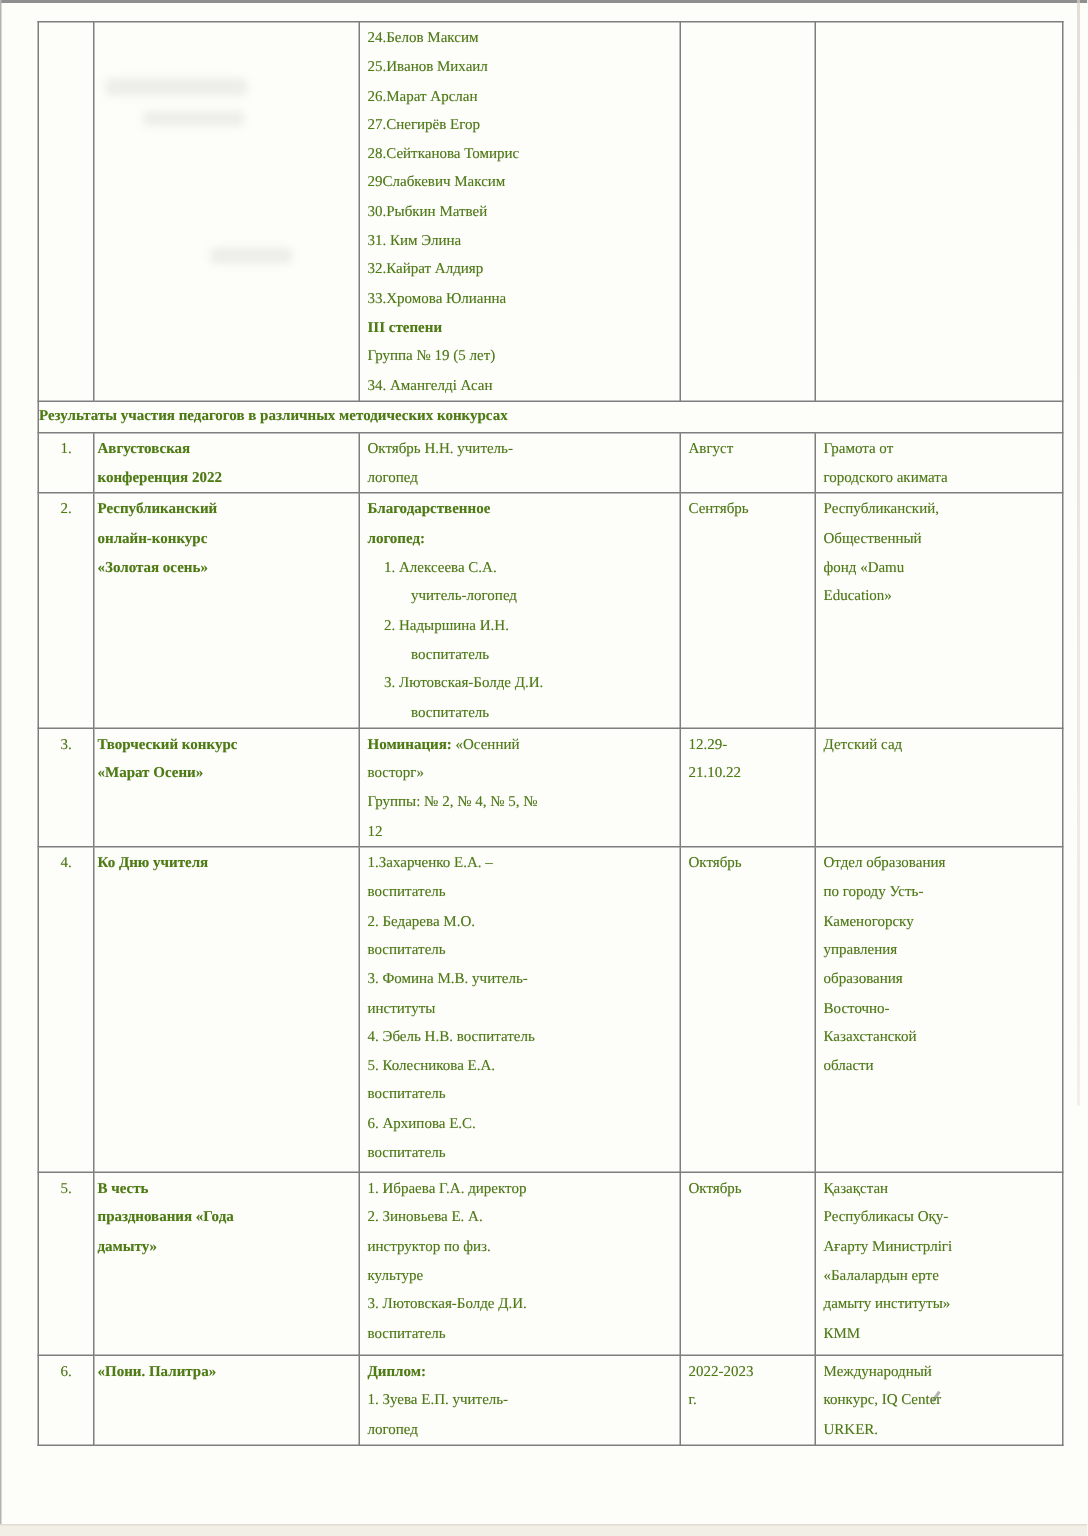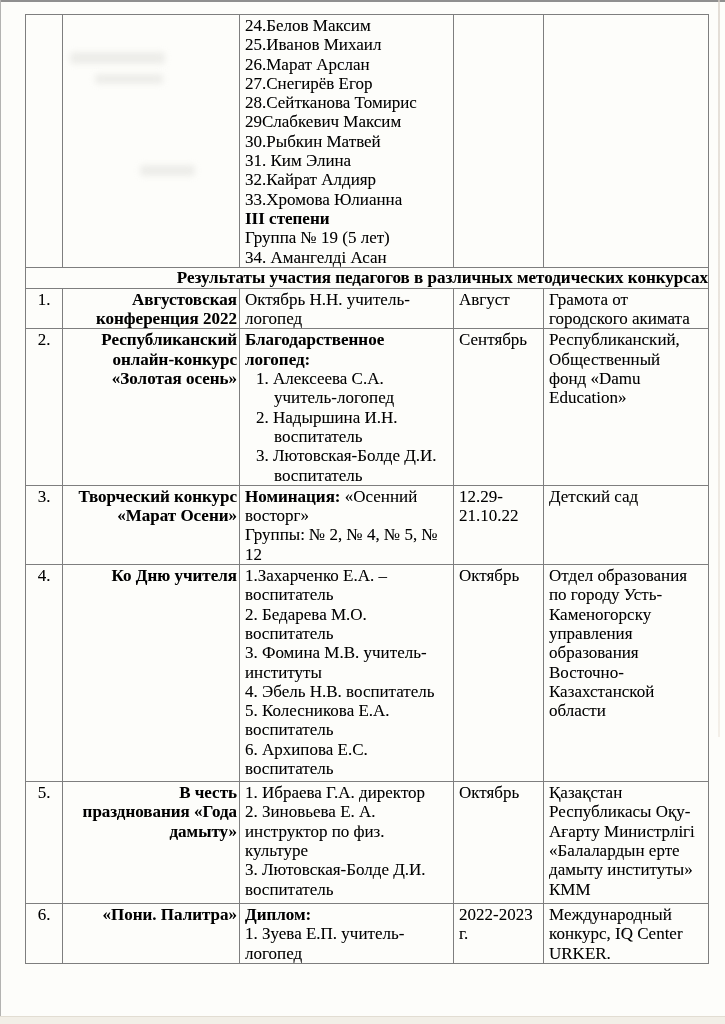--- a/index.html
+++ b/index.html
@@ -15,27 +15,27 @@
   .edge-top{position:absolute;top:0;left:0;right:0;height:2px;background:#8f8f8f;}
   .edge-left{position:absolute;top:0;left:0;bottom:0;width:1px;background:#b3b3b1;}
   .edge-bottom{position:absolute;left:0;right:0;bottom:0;height:7px;background:#f2efe7;border-top:1px solid #e2ddd2;}
   .edge-right{position:absolute;top:0;right:5px;width:2px;height:72%;background:linear-gradient(#d8d0c7,#efe9e1);opacity:.7;}
   .smudge{position:absolute;background:#d9d9d5;filter:blur(3px);border-radius:4px;opacity:.45;}
   .pen-mark{position:absolute;left:620px;top:930px;width:8px;height:2px;background:#8d8d92;transform:rotate(-55deg);opacity:.65;}
 
   table.doc{
     position:absolute;left:25px;top:14px;
     width:683px;border-collapse:collapse;table-layout:fixed;
-    color:#000000;font-size:17px;line-height:19.3px;
+    color:#4d7c0f;font-size:10px;line-height:19.3px;
     text-shadow:0 0 .5px rgba(60,60,60,.35);
   }
   td{border:1px solid #7e7e7e;vertical-align:top;padding:1px 4px 0 5px;overflow:hidden;}
   td.c-num{text-align:center;padding-left:1px;padding-right:1px;}
-  td.c-name{font-weight:bold;text-align:right;padding-left:2px;padding-right:2px;}
-  td.sect{font-weight:bold;text-align:right;padding:0;vertical-align:middle;line-height:20px;}
+  td.c-name{font-weight:bold;text-align:left;padding-left:2px;padding-right:2px;}
+  td.sect{font-weight:bold;text-align:left;padding:0;vertical-align:middle;line-height:20px;}
   .ln{white-space:nowrap;min-height:19.3px;}
   .ln.ind1{padding-left:11px;}
   .ln.ind2{padding-left:29px;}
   b{font-weight:bold;}
 </style>
 </head>
 <body>
 
 <div class="page">
 

